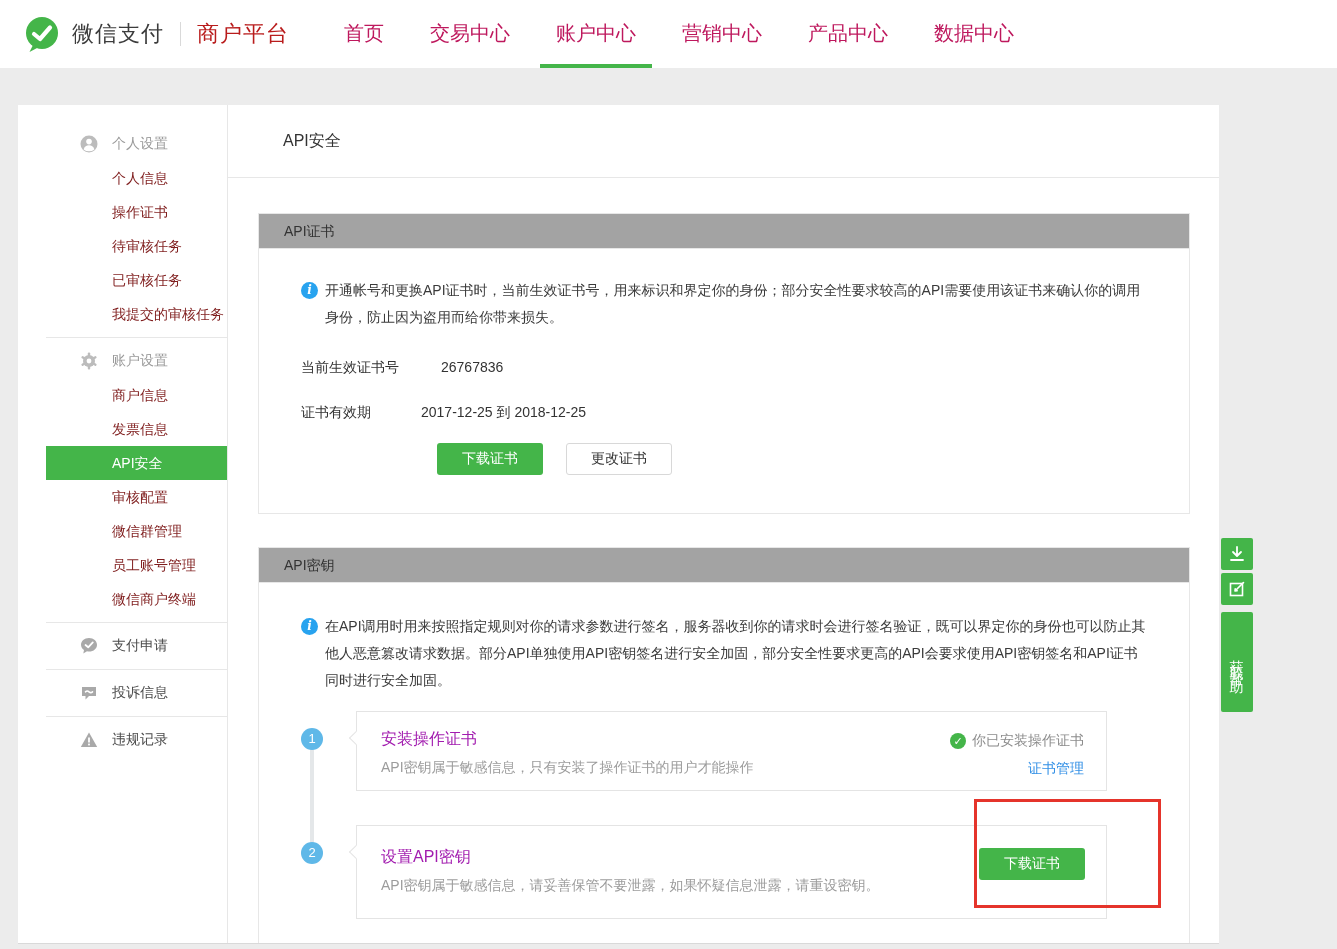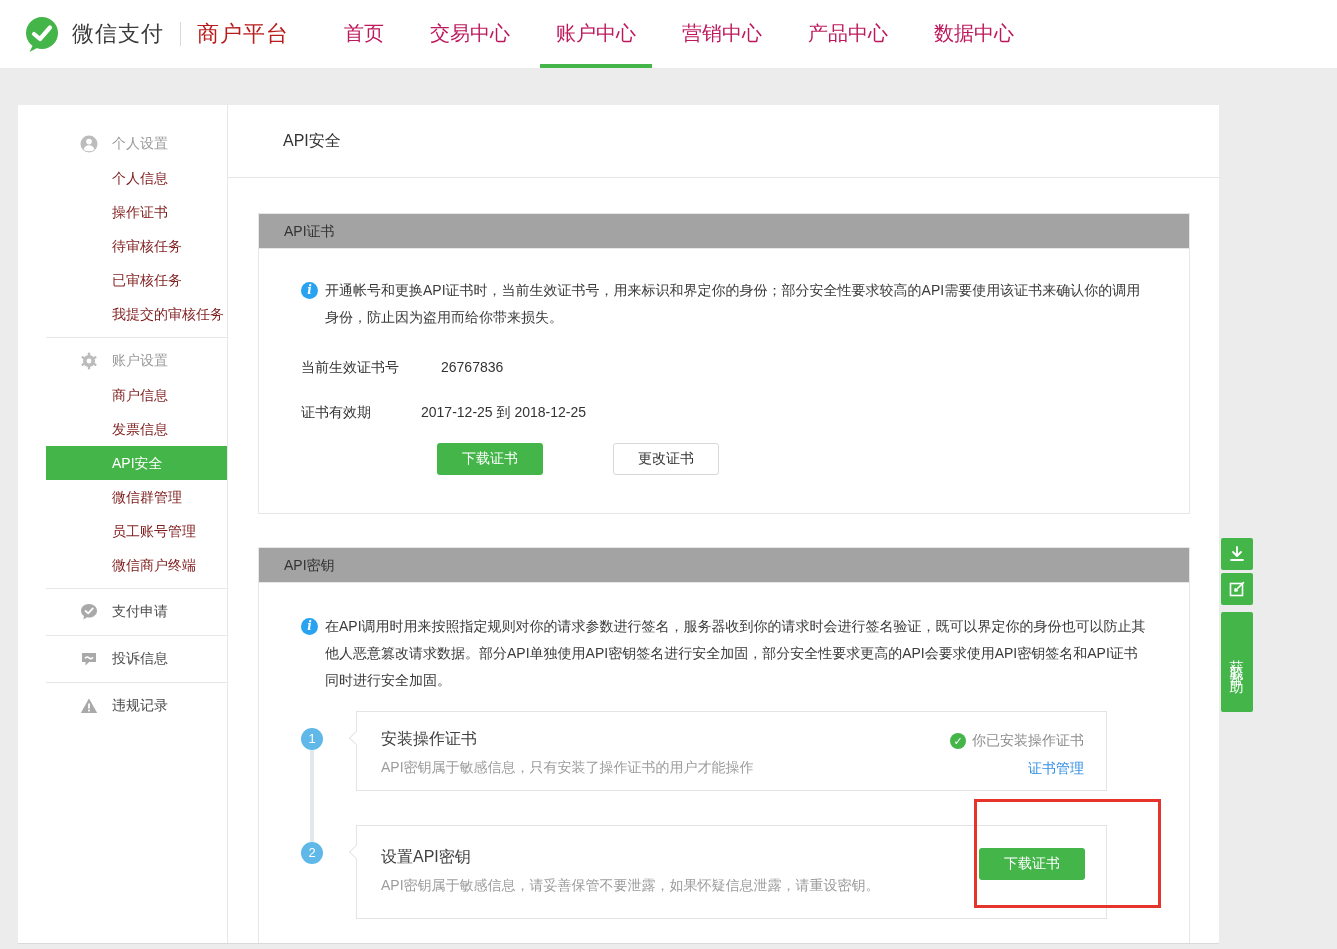--- a/index.html
+++ b/index.html
@@ -48,35 +48,35 @@
   .info-text { max-width:830px; }
   .field-row { display:flex; font-size:14px; color:#333; }
   .field-row.f1 { margin-top:28px;gap:20px; }
   .field-row.f2 { margin-top:27px; }
   .field-label { width:120px; }
   .btn-row { margin-top:21px; margin-left:120px; display:flex; gap:23px;padding-left:16px; }
   .btn { height:32px; min-width:106px; padding:0 20px; font-size:14px; border-radius:3px; cursor:pointer;
          display:inline-flex; align-items:center; justify-content:center; border:1px solid transparent;
          font-family:inherit; }
   .btn.green { background:#44b549; color:#fff; }
-  .btn.plain { background:#fff; color:#333; border-color:#d8d8d8;margin-left:47px; }
+  .btn.plain { background:#fff; color:#333; border-color:#d8d8d8; }
   
   .steps { position:relative; margin-top:17px; }
   .step-line { position:absolute; left:9px; top:28px; width:4px; height:110px; background:#e4e7e9; }
   .step-dot { position:absolute; left:0; width:22px; height:22px; border-radius:50%; background:#5fb8e8;
               color:#fff; font-size:13px; text-align:center; line-height:22px; z-index:1; }
   .step-dot.d1 { top:17px; }
   .step-dot.d2 { top:131px; }
   .step-card { position:relative; margin-left:55px; margin-right:42px; border:1px solid #e4e4e4; background:#fff; }
   .step-card.c1 { height:80px; }
   .step-card.c2 { height:94px; margin-top:34px; }
   .step-notch { position:absolute; left:-6px; top:21px; width:10px; height:10px; background:#fff;
                 border-left:1px solid #e4e4e4; border-bottom:1px solid #e4e4e4; transform:rotate(45deg); }
   .step-pad { padding:17px 22px 0 24px; }
-  .step-title { font-size:16px; color:#404040; }
+  .step-title { font-size:16px; color:#a21caf; }
   .step-desc { font-size:14px; color:#9c9c9c; margin-top:9px; }
   .step-right { position:absolute; right:22px; top:20px; text-align:right; }
   .status-row { display:flex; align-items:center; justify-content:flex-end; font-size:14px; color:#8c8c8c; }
   .check-ic { width:16px; height:16px; border-radius:50%; background:#44b549; color:#fff; font-size:11px;
               line-height:16px; text-align:center; margin-right:6px; }
   .link { display:inline-block; margin-top:10px; font-size:14px; color:#3390e6; cursor:pointer; }
   .setkey-btn { position:absolute; right:21px; top:22px; }
   
   .red-box { position:absolute; left:746px; top:694px; width:187px; height:109px;
              border:3px solid #e5342b; z-index:6; pointer-events:none; }
@@ -147,20 +147,21 @@
                 <circle cx="9" cy="9" r="6"></circle>
               </g>
               <circle cx="9" cy="9" r="2.4" fill="#fff"></circle>
             </svg>
         </span>
         <span>账户设置</span>
       </div>
       <div class="side-item">商户信息</div>
       <div class="side-item">发票信息</div>
       <div class="side-item active">API安全</div>
+      <div class="side-item">审核配置</div>
       <div class="side-item">微信群管理</div>
       <div class="side-item">员工账号管理</div>
       <div class="side-item">微信商户终端</div>
     </div>
 
     <div class="side-section">
       <div class="side-head dark">
         <span class="ic">
           <svg width="18" height="18" viewBox="0 0 18 18">
               <path d="M9 1 C4.3 1 1 4 1 7.8 C1 10 2.2 11.8 4 13 L3.3 16.4 L7 14.3 C7.7 14.5 8.3 14.6 9 14.6 C13.7 14.6 17 11.6 17 7.8 C17 4 13.7 1 9 1 Z" fill="#a9a9a9"></path>

